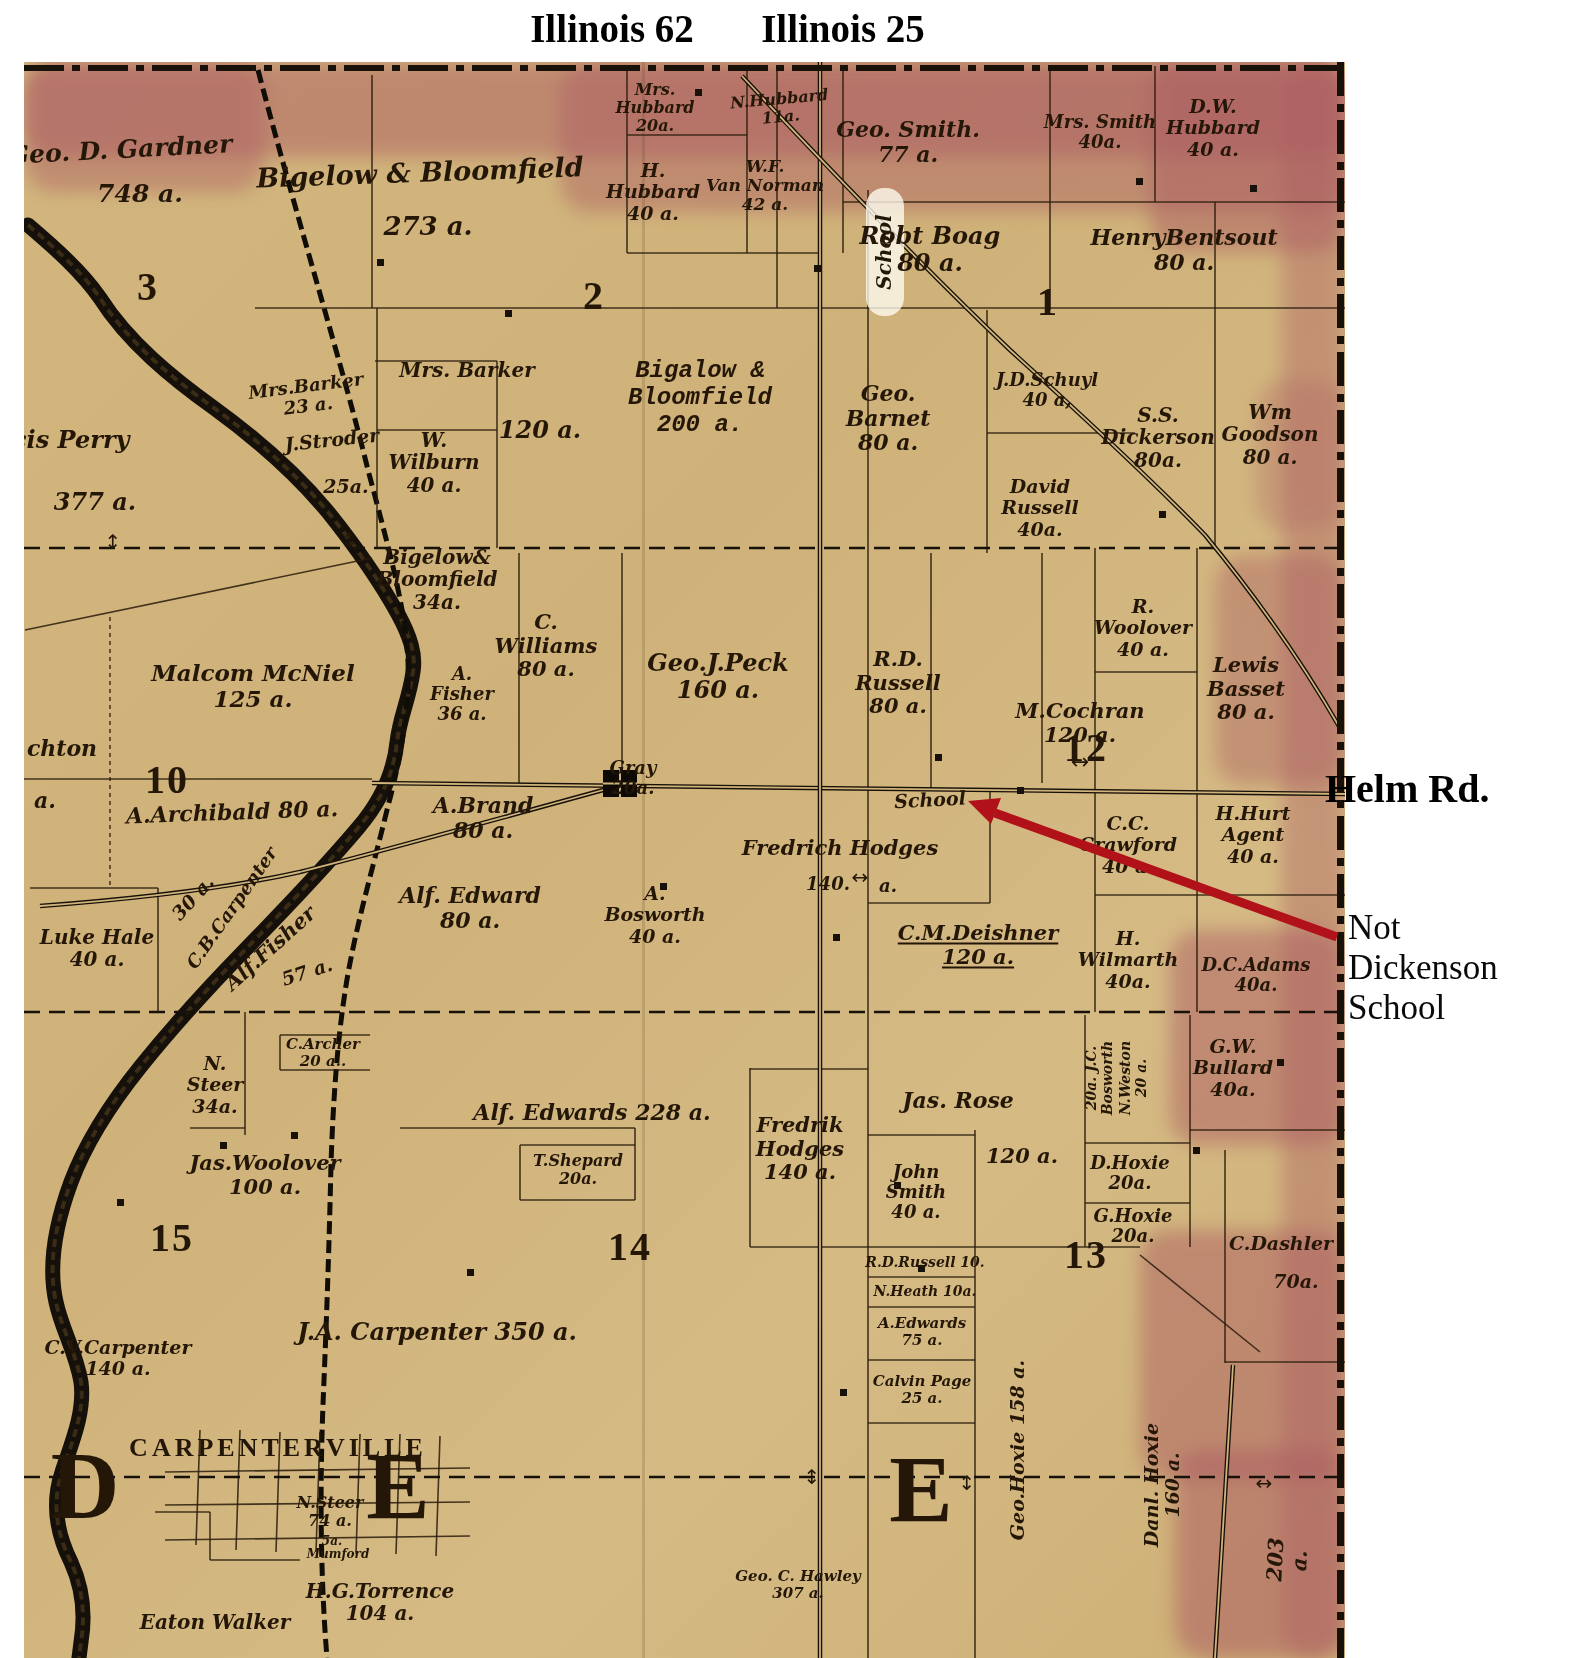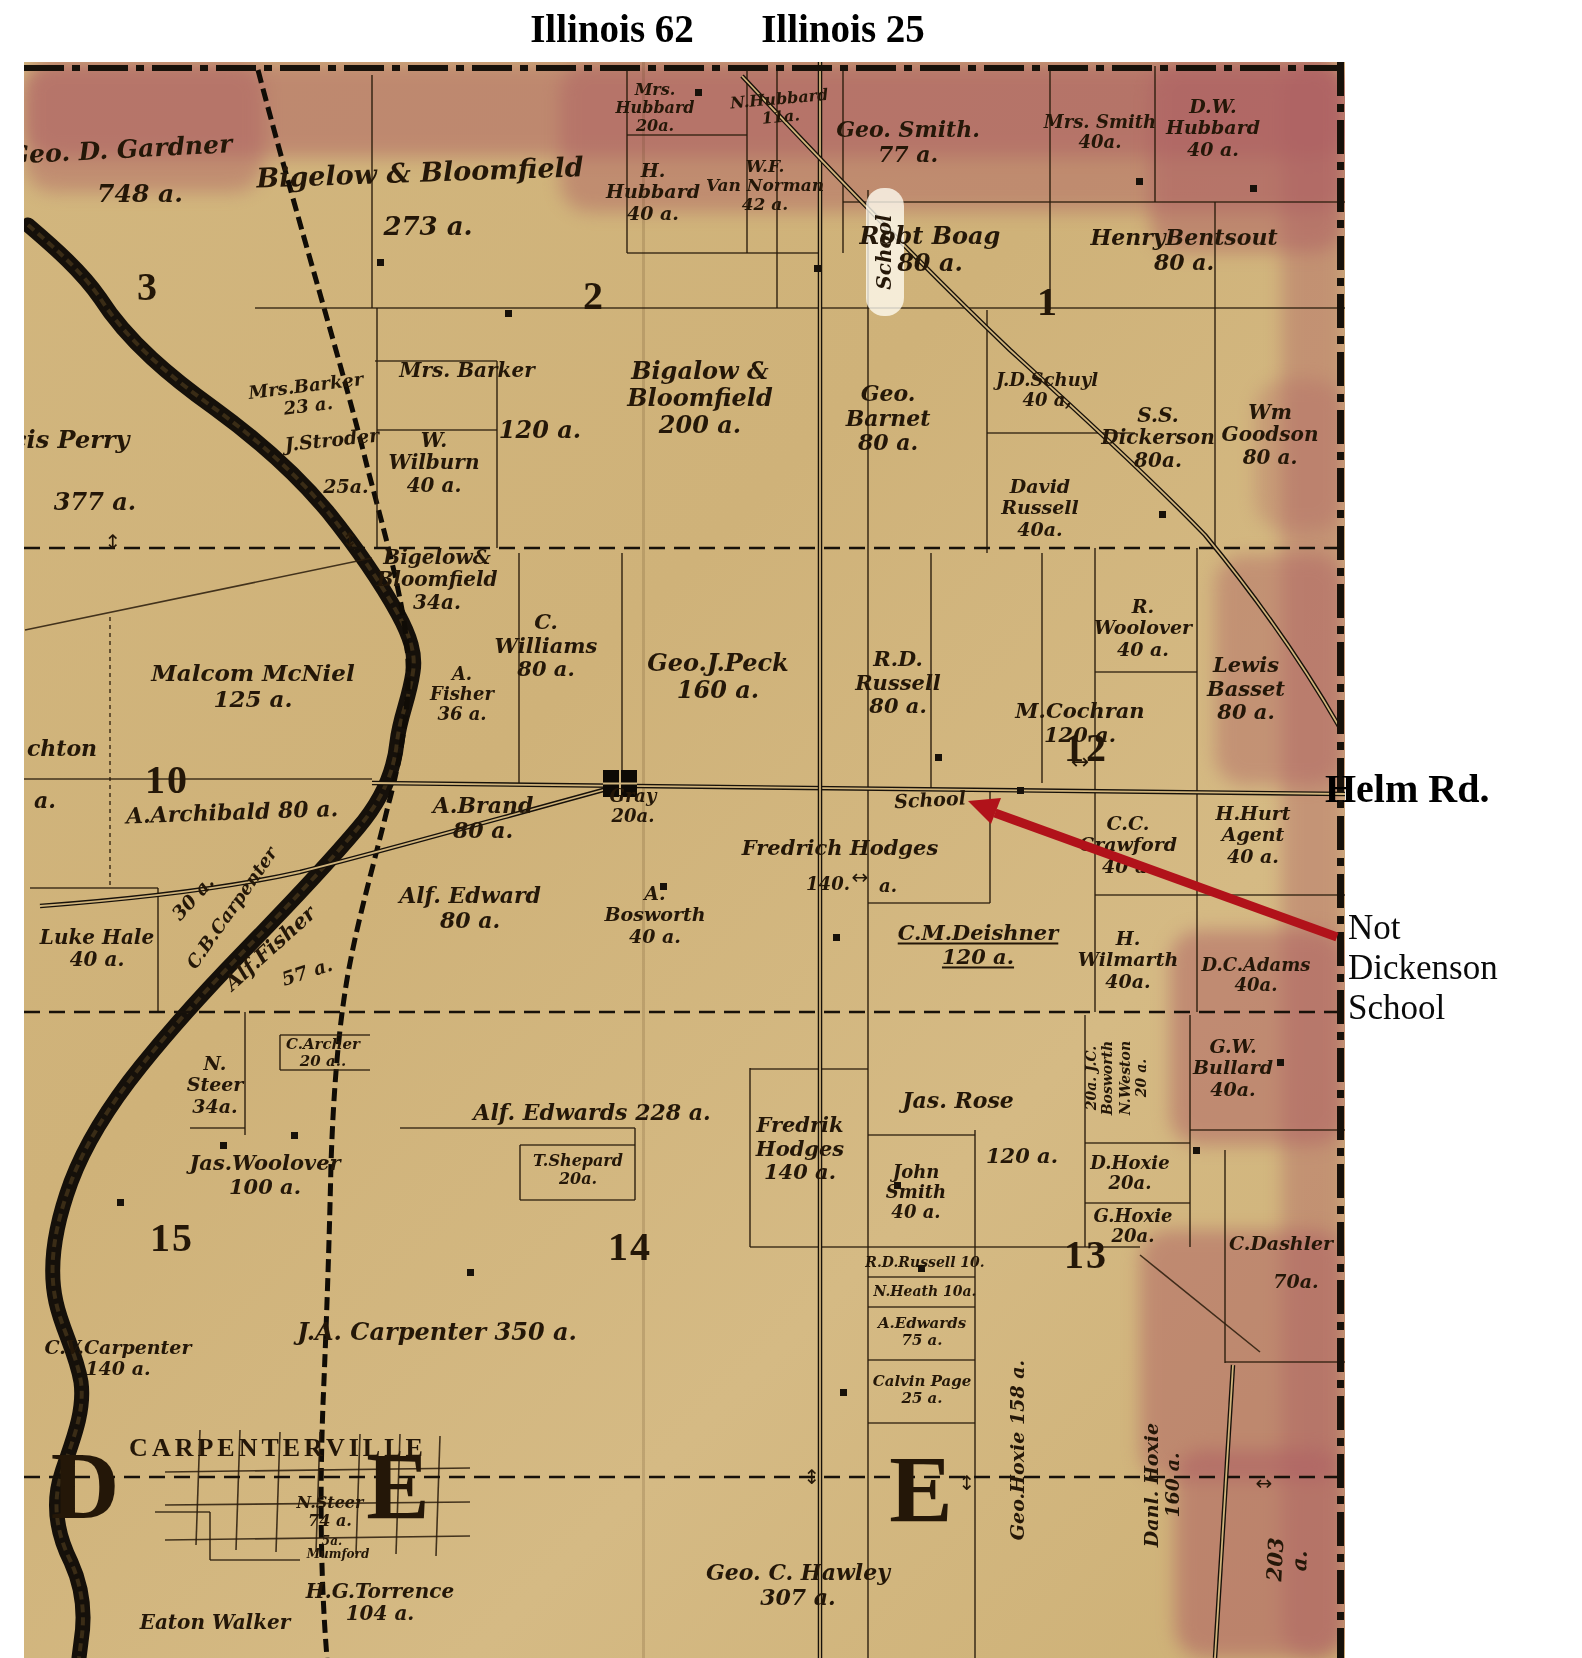--- a/index.html
+++ b/index.html
@@ -200,21 +200,21 @@
       <div class="map-label sec" style="left: 1024px; top: 240px; font-size: 40px;">1</div>
       <div class="map-label" style="left: 283px; top: 334px; font-size: 18px; transform: translate(-50%, -50%) rotate(-7deg);">Mrs.Barker
 23 a.</div>
       <div class="map-label" style="left: 443px; top: 308px; font-size: 20px;">Mrs. Barker</div>
       <div class="map-label" style="left: 516px; top: 368px; font-size: 24px;">120 a.</div>
       <div class="map-label" style="left: 308px; top: 378px; font-size: 19px; transform: translate(-50%, -50%) rotate(-6deg);">J.Stroder</div>
       <div class="map-label" style="left: 322px; top: 425px; font-size: 19px;">25a.</div>
       <div class="map-label" style="left: 410px; top: 401px; font-size: 20px;">W.
 Wilburn
 40 a.</div>
-      <div class="map-label" style="left: 676px; top: 336px; font-size: 24px;">Bigalow &amp;
+      <div class="map-label" style="left: 676px; top: 336px; font-size: 24px; font-family: Liberation Mono, monospace;">Bigalow &amp;
 Bloomfield
 200 a.</div>
       <div class="map-label" style="left: 864px; top: 356px; font-size: 22px;">Geo.
 Barnet
 80 a.</div>
       <div class="map-label" style="left: 1023px; top: 328px; font-size: 18px;">J.D.Schuyl
 40 a,</div>
       <div class="map-label" style="left: 1016px; top: 446px; font-size: 19px;">David
 Russell
 40a.</div>
@@ -259,21 +259,21 @@
       <div class="map-label" style="left: 906px; top: 738px; font-size: 19px; transform: translate(-50%, -50%) rotate(-3deg);">School</div>
       <div class="map-label" style="left: 860px; top: 190px; font-size: 20px; transform: translate(-50%, -50%) rotate(-90deg);">School</div>
       <div class="map-label" style="left: 1104px; top: 783px; font-size: 19px;">C.C.
 Crawford
 40 a.</div>
       <div class="map-label" style="left: 1229px; top: 773px; font-size: 19px;">H.Hurt
 Agent
 40 a.</div>
       <div class="map-label" style="left: 459px; top: 756px; font-size: 22px;">A.Brand
 80 a.</div>
-      <div class="map-label" style="left: 609px; top: 744px; font-size: 18px;">Gray
+      <div class="map-label" style="left: 609px; top: 716px; font-size: 18px;">Gray
 20a.</div>
       <div class="map-label" style="left: 816px; top: 786px; font-size: 21px;">Fredrich Hodges</div>
       <div class="map-label" style="left: 804px; top: 822px; font-size: 18px;">140.</div>
       <div class="map-label p" style="left: 836px; top: 815px; font-size: 20px;">↔</div>
       <div class="map-label" style="left: 864px; top: 824px; font-size: 18px;">a.</div>
       <div class="map-label" style="left: 954px; top: 883px; font-size: 21px; text-decoration: underline;">C.M.Deishner
 120 a.</div>
       <div class="map-label" style="left: 1104px; top: 898px; font-size: 19px;">H.
 Wilmarth
 40a.</div>
@@ -341,21 +341,21 @@
       <div class="map-label big" style="left: 61px; top: 1424px; font-size: 95px;">D</div>
       <div class="map-label big" style="left: 374px; top: 1425px; font-size: 95px;">E</div>
       <div class="map-label big" style="left: 897px; top: 1428px; font-size: 95px;">E</div>
       <div class="map-label" style="left: 306px; top: 1450px; font-size: 16px;">N.Steer
 74 a.</div>
       <div class="map-label" style="left: 308px; top: 1480px; font-size: 12px;">5a.</div>
       <div class="map-label" style="left: 314px; top: 1493px; font-size: 12px;">Mumford</div>
       <div class="map-label" style="left: 356px; top: 1540px; font-size: 20px;">H.G.Torrence
 104 a.</div>
       <div class="map-label" style="left: 191px; top: 1560px; font-size: 20px;">Eaton Walker</div>
-      <div class="map-label" style="left: 774px; top: 1523px; font-size: 22px; text-align: center;">Geo. C. Hawley
+      <div class="map-label" style="left: 774px; top: 1523px; font-size: 15px; text-align: center;">Geo. C. Hawley
 307 a.</div>
       <div class="map-label p" style="left: 89px; top: 480px; font-size: 20px;">↕</div>
       <div class="map-label p" style="left: 326px; top: 478px; font-size: 20px;">↕</div>
       <div class="map-label p" style="left: 788px; top: 1415px; font-size: 20px;">↕</div>
       <div class="map-label p" style="left: 943px; top: 1421px; font-size: 20px;">↕</div>
       <div class="map-label p" style="left: 1240px; top: 1421px; font-size: 20px;">↔</div>
       <div class="border-top"></div>
       <div class="border-right"></div>
     </div>
 

